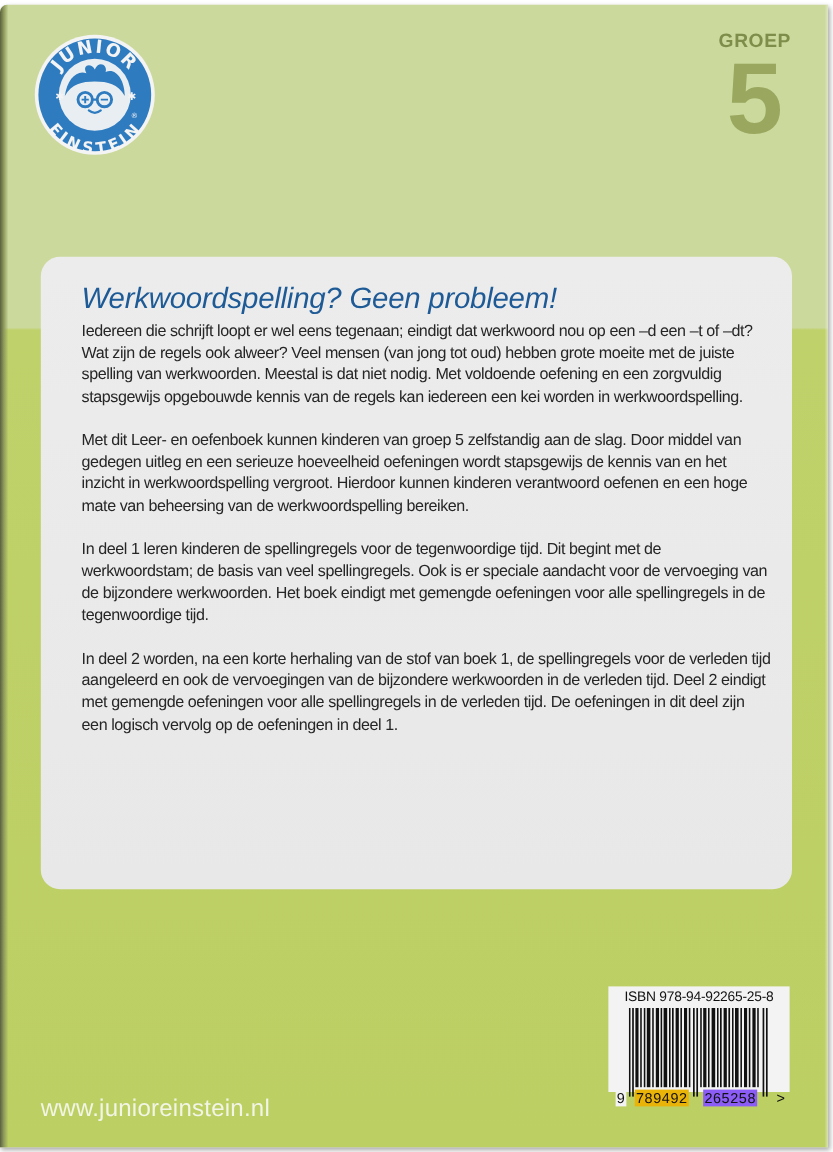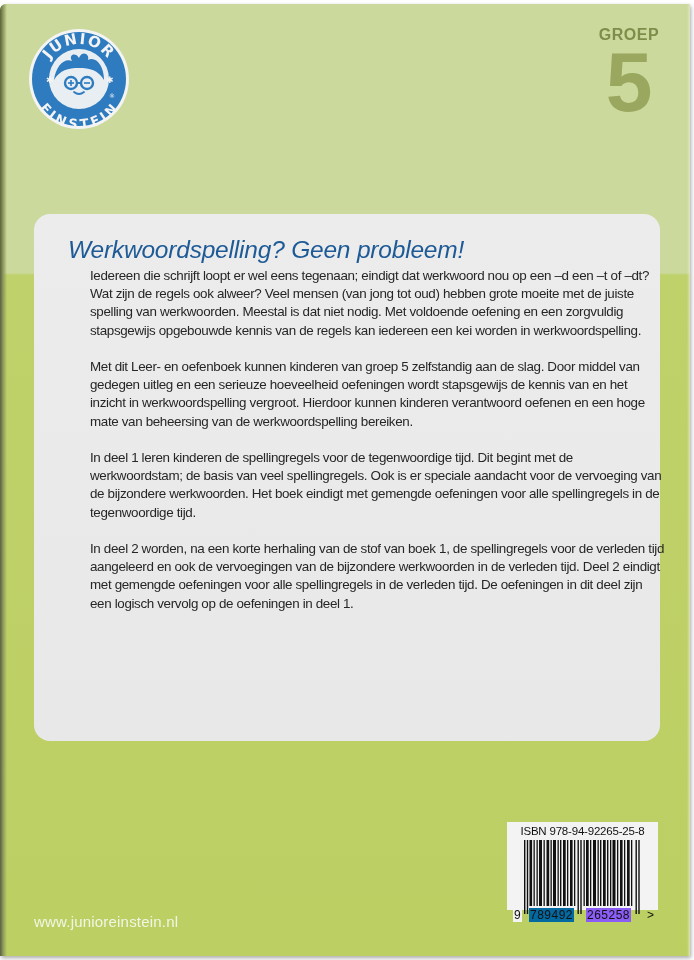--- a/index.html
+++ b/index.html
@@ -41,44 +41,43 @@
   .card-title {
     position: absolute; left: 34px; top: 22px; margin: 0;
     font-size: 24.5px; font-weight: normal; color: #1d5a96; letter-spacing: -0.2px;
     font-family: "Liberation Sans", sans-serif;
     font-style: italic;
   }
   .card-body {
     position: absolute; left: 34px; top: 53px; width: 575px;
     font-size: 13.4px; line-height: 18.2px; color: #262626; letter-spacing: -0.35px;
     font-family: "Liberation Sans", sans-serif;
-    margin-left: 22px;
   }
   .card-body p { margin: 0 0 18.2px 0; }
   .website {
     position: absolute; left: 34px; top: 909px;
-    font-size: 15px; color: #f2f5e6; letter-spacing: 0.2px;
+    font-size: 20px; color: #f2f5e6; letter-spacing: 0.2px;
   }
   .barcode-box {
     position: absolute; left: 507px; top: 818px; width: 151px; height: 88px;
     background: #f3f3f3;
   }
   .isbn-text {
     position: absolute; left: 0; top: 3px; width: 151px; text-align: center;
     font-size: 11.5px; color: #111; letter-spacing: -0.2px; font-family: "Liberation Sans Narrow", "Liberation Sans", sans-serif;
   }
   .bars {
     position: absolute; left: 17px; top: 18px; width: 116px; height: 74px;
   }
   .barcode-digits {
     position: absolute; left: 6px; top: 86px; width: 145px;
     font-size: 12px; color: #111;
   }
   .bd-first { position: absolute; left: 0; top: 0; background: #f3f3f3; padding: 0 1px; }
-  .bd-mid { position: absolute; left: 16px; top: 0; background: #0369a1; padding: 0 1px; letter-spacing: 0.5px; }
+  .bd-mid { position: absolute; left: 16px; top: 0; background: #eab308; padding: 0 1px; letter-spacing: 0.5px; }
   .bd-mid2 { position: absolute; left: 73px; top: 0; background: #8b5cf6; padding: 0 1px; letter-spacing: 0.5px; }
   .bd-arrow { position: absolute; left: 134px; top: 0; }
 </style>
 </head>
 <body>
 
 <div class="cover">
   <div class="binding"></div>
   <div class="right-edge"></div>
 

